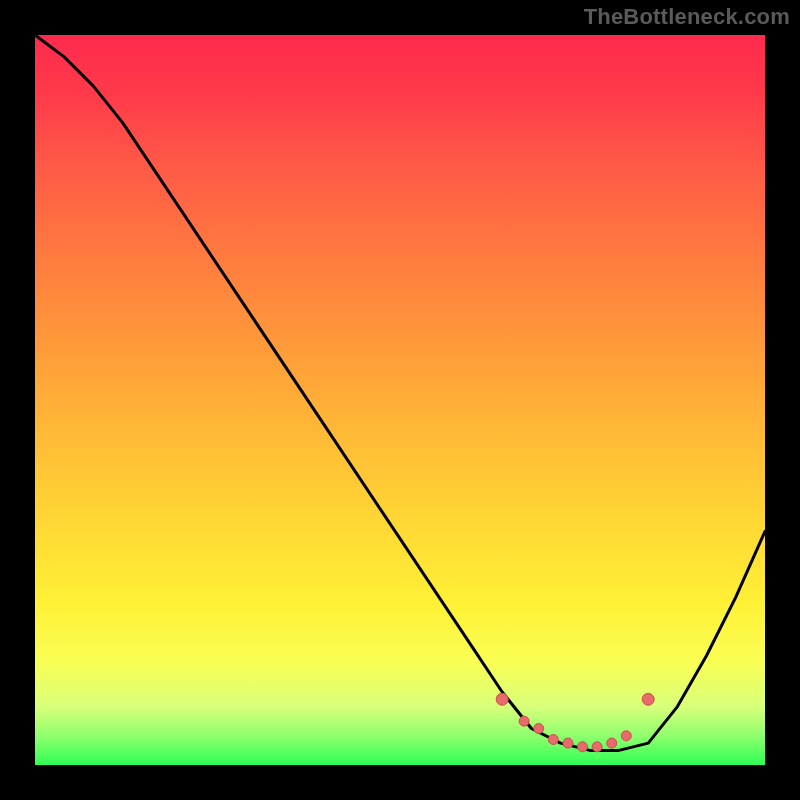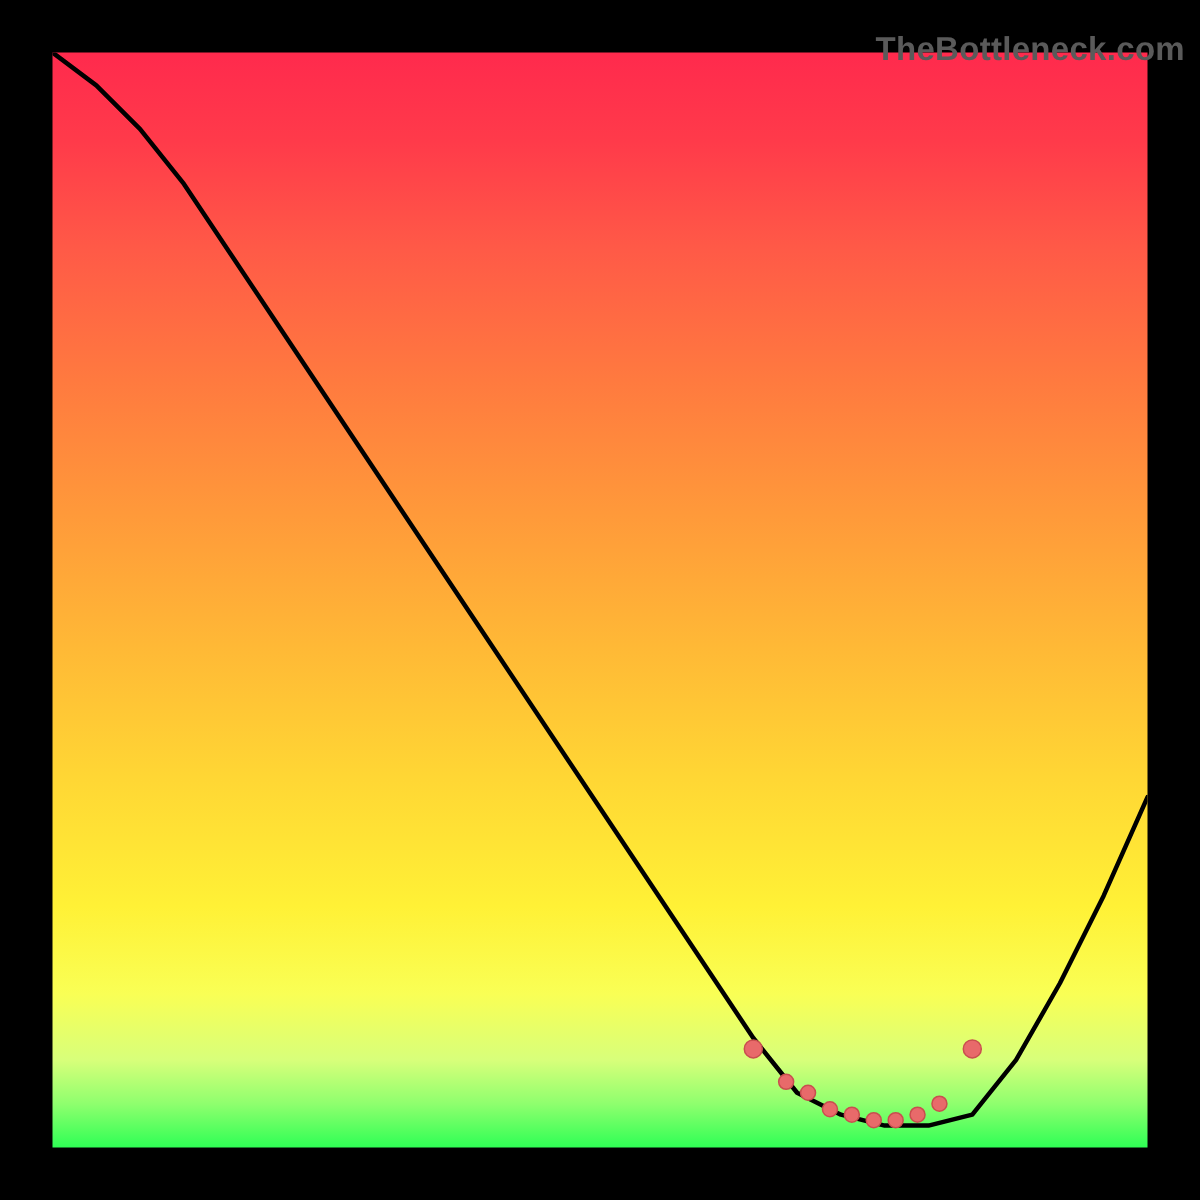--- a/index.html
+++ b/index.html
@@ -5,21 +5,21 @@
   * { margin: 0; padding: 0; box-sizing: border-box; }
   html, body { width: 800px; height: 800px; background: #000; overflow: hidden; }
   .frame {
     position: relative;
     width: 800px;
     height: 800px;
     background: #000;
   }
   .watermark {
     position: absolute;
-    top: 20px;
+    top: 4px;
     right: 10px;
     font-family: Arial, Helvetica, sans-serif;
     font-size: 22px;
     font-weight: bold;
     color: #5a5a5a;
     letter-spacing: 0.2px;
     z-index: 4;
   }
   .plot-area {
     position: absolute;

